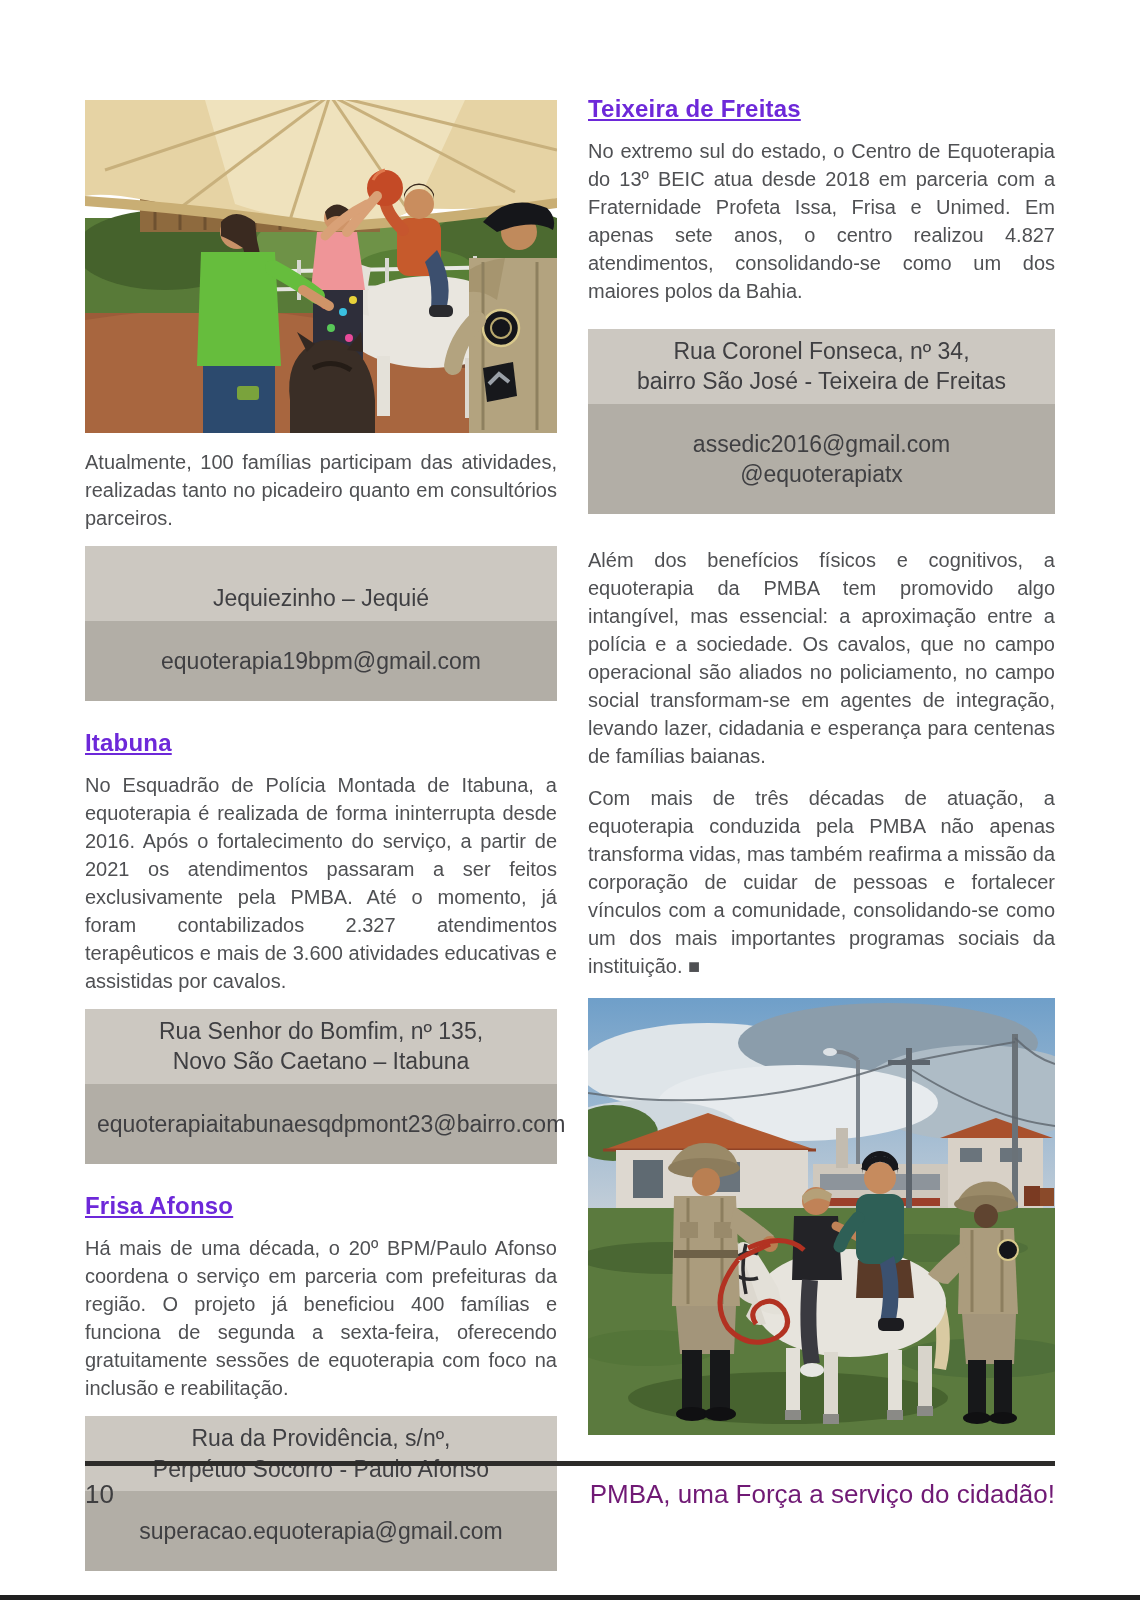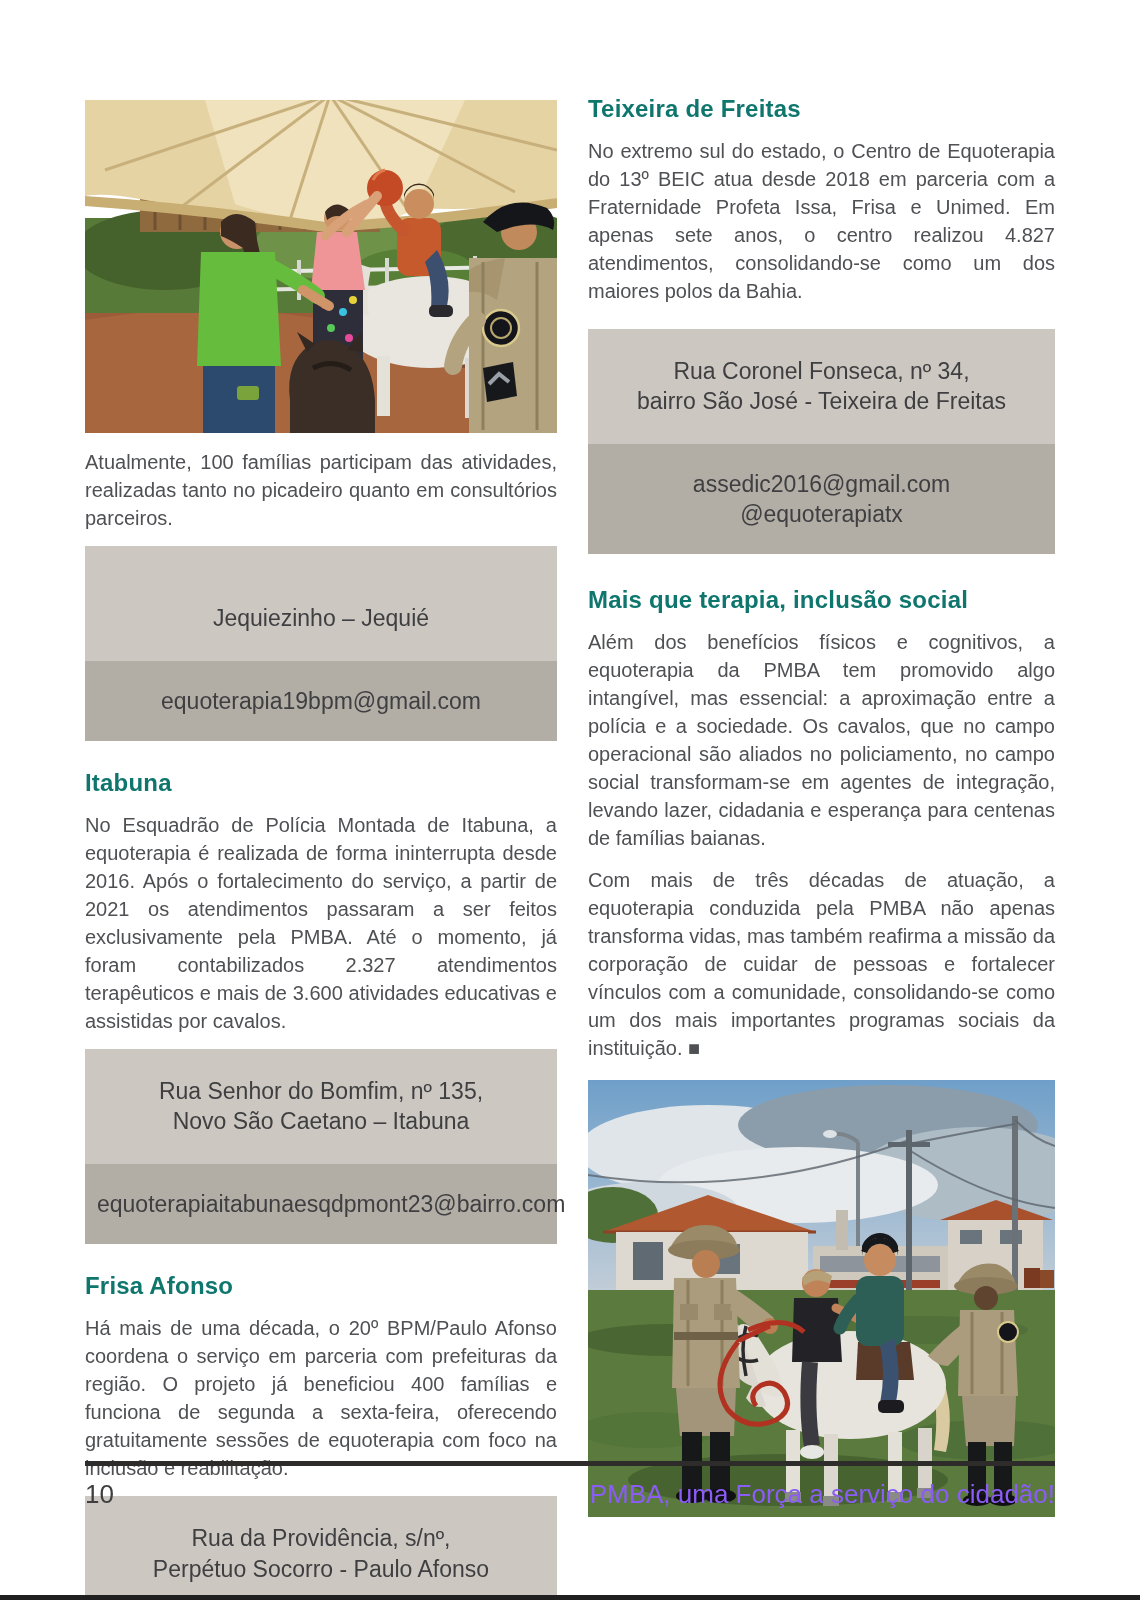--- a/index.html
+++ b/index.html
@@ -4,36 +4,37 @@
 <style>
   html,body{margin:0;padding:0;}
   body{
     width:1140px;height:1600px;position:relative;background:#ffffff;
     font-family:"Liberation Sans", sans-serif;overflow:hidden;
   }
   .col{position:absolute;}
   .col-left{left:85px;top:100px;width:472px;}
   .col-right{left:588px;top:95px;width:467px;}
   h2.heading{
-    font-size:24px;font-weight:700;color:#0f766e;margin:0 0 14px 0;
+    font-size:24px;font-weight:700;color:#6d28d9;margin:0 0 14px 0;
     letter-spacing:.2px;
+    text-decoration:underline;
   }
   p.body{
     font-size:20px;line-height:1.40;color:#4f5053;text-align:justify;
     margin:0 0 14px 0;
   }
   figure{margin:0;padding:0;line-height:0;}
   .photo1{margin-bottom:15px;}
   .photo2{margin-top:12px;}
   .infobox{margin:8px 0 28px 0;text-align:center;font-size:23px;color:#3f3f42;}
-  .infobox .addr{background:#ccc8c1;padding:27px 12px;line-height:1.32;}
+  .infobox .addr{background:#ccc8c1;padding:7px 12px;line-height:1.32;}
   .infobox .mail{background:#b2aea6;padding:25px 12px;line-height:1.32;}
   .footer-rule{position:absolute;left:85px;width:970px;top:1461px;height:5px;background:#2d2c2a;}
   .page-number{position:absolute;left:85px;top:1479px;font-size:26px;color:#3e3e40;}
-  .slogan{position:absolute;right:85px;top:1479px;font-size:26px;color:#8b5cf6;}
+  .slogan{position:absolute;right:85px;top:1479px;font-size:26px;color:#701a75;}
   .bottom-strip{position:absolute;left:0;right:0;bottom:0;height:5px;background:#202020;}
 </style>
 </head>
 <body>
 
 <div class="col col-left">
 
   <figure class="photo1">
     <svg width="472" height="333" viewBox="0 0 472 333" xmlns="http://www.w3.org/2000/svg">
 
@@ -187,21 +188,20 @@
     <div class="addr">
       <span>Rua Coronel Fonseca, nº 34,</span><br>
       <span>bairro São José - Teixeira de Freitas</span>
     </div>
     <div class="mail">
       <span>assedic2016@gmail.com</span><br>
       <span>@equoterapiatx</span>
     </div>
   </div>
 
-  <h2 class="heading">Mais que terapia, inclusão social</h2>
   <p class="body">Além dos benefícios físicos e cognitivos, a equoterapia da PMBA tem promovido algo intangível, mas essencial: a aproximação entre a polícia e a sociedade. Os cavalos, que no campo operacional são aliados no policiamento, no campo social transformam-se em agentes de integração, levando lazer, cidadania e esperança para centenas de famílias baianas.</p>
   <p class="body" style="margin-bottom:18px;">Com mais de três décadas de atuação, a equoterapia conduzida pela PMBA não apenas transforma vidas, mas também reafirma a missão da corporação de cuidar de pessoas e fortalecer vínculos com a comunidade, consolidando-se como um dos mais importantes programas sociais da instituição. ■</p>
 
   <figure class="photo2">
     <svg width="467" height="437" viewBox="0 0 467 437" xmlns="http://www.w3.org/2000/svg">
       <defs>
         <linearGradient id="sky" x1="0" y1="0" x2="0" y2="1">
           <stop offset="0" stop-color="#6f9fc9"></stop>
           <stop offset="1" stop-color="#c3ced8"></stop>
         </linearGradient>

